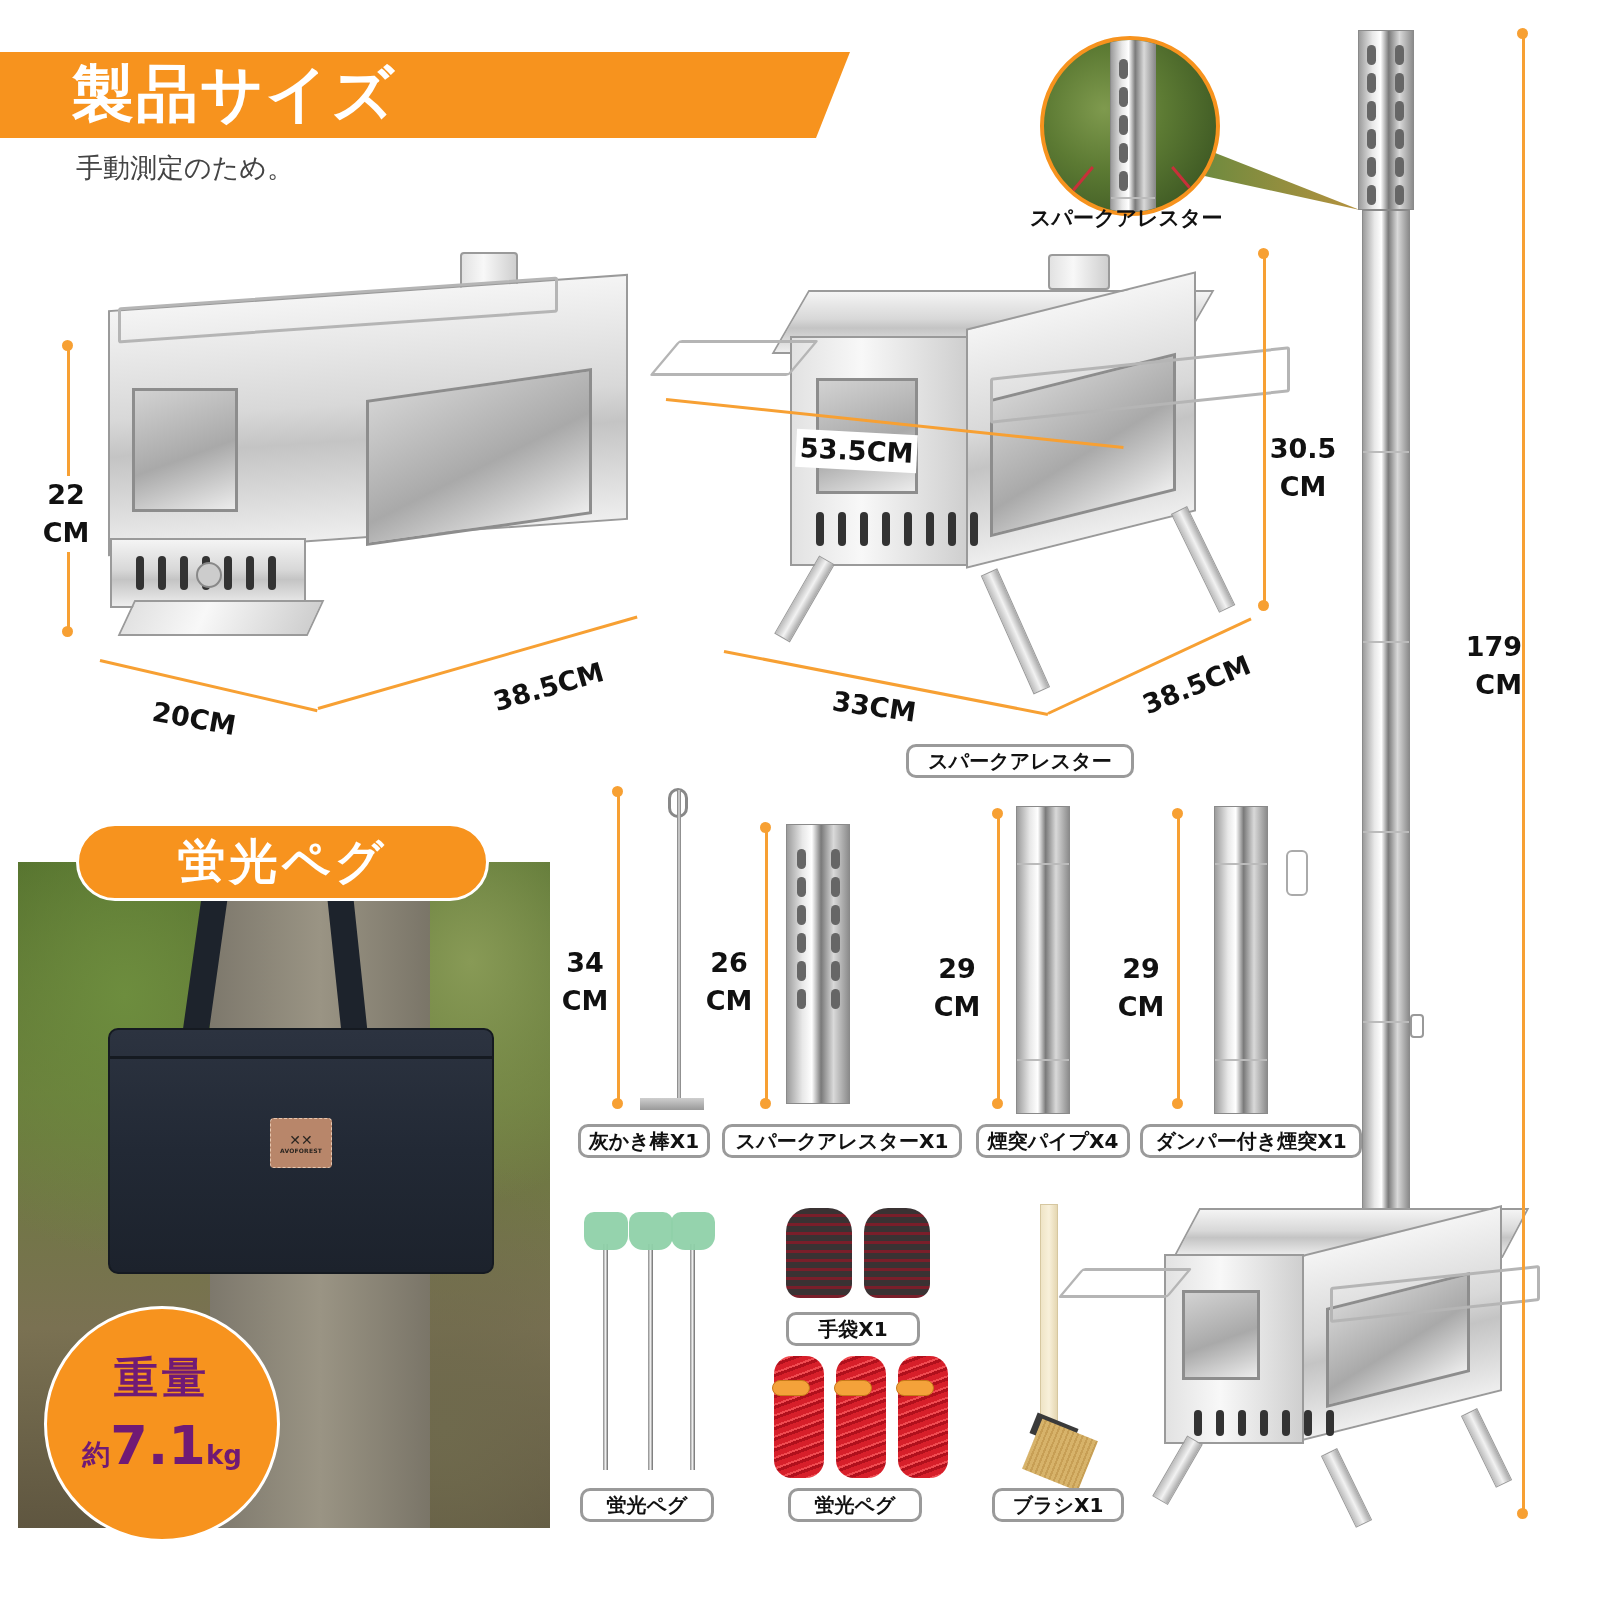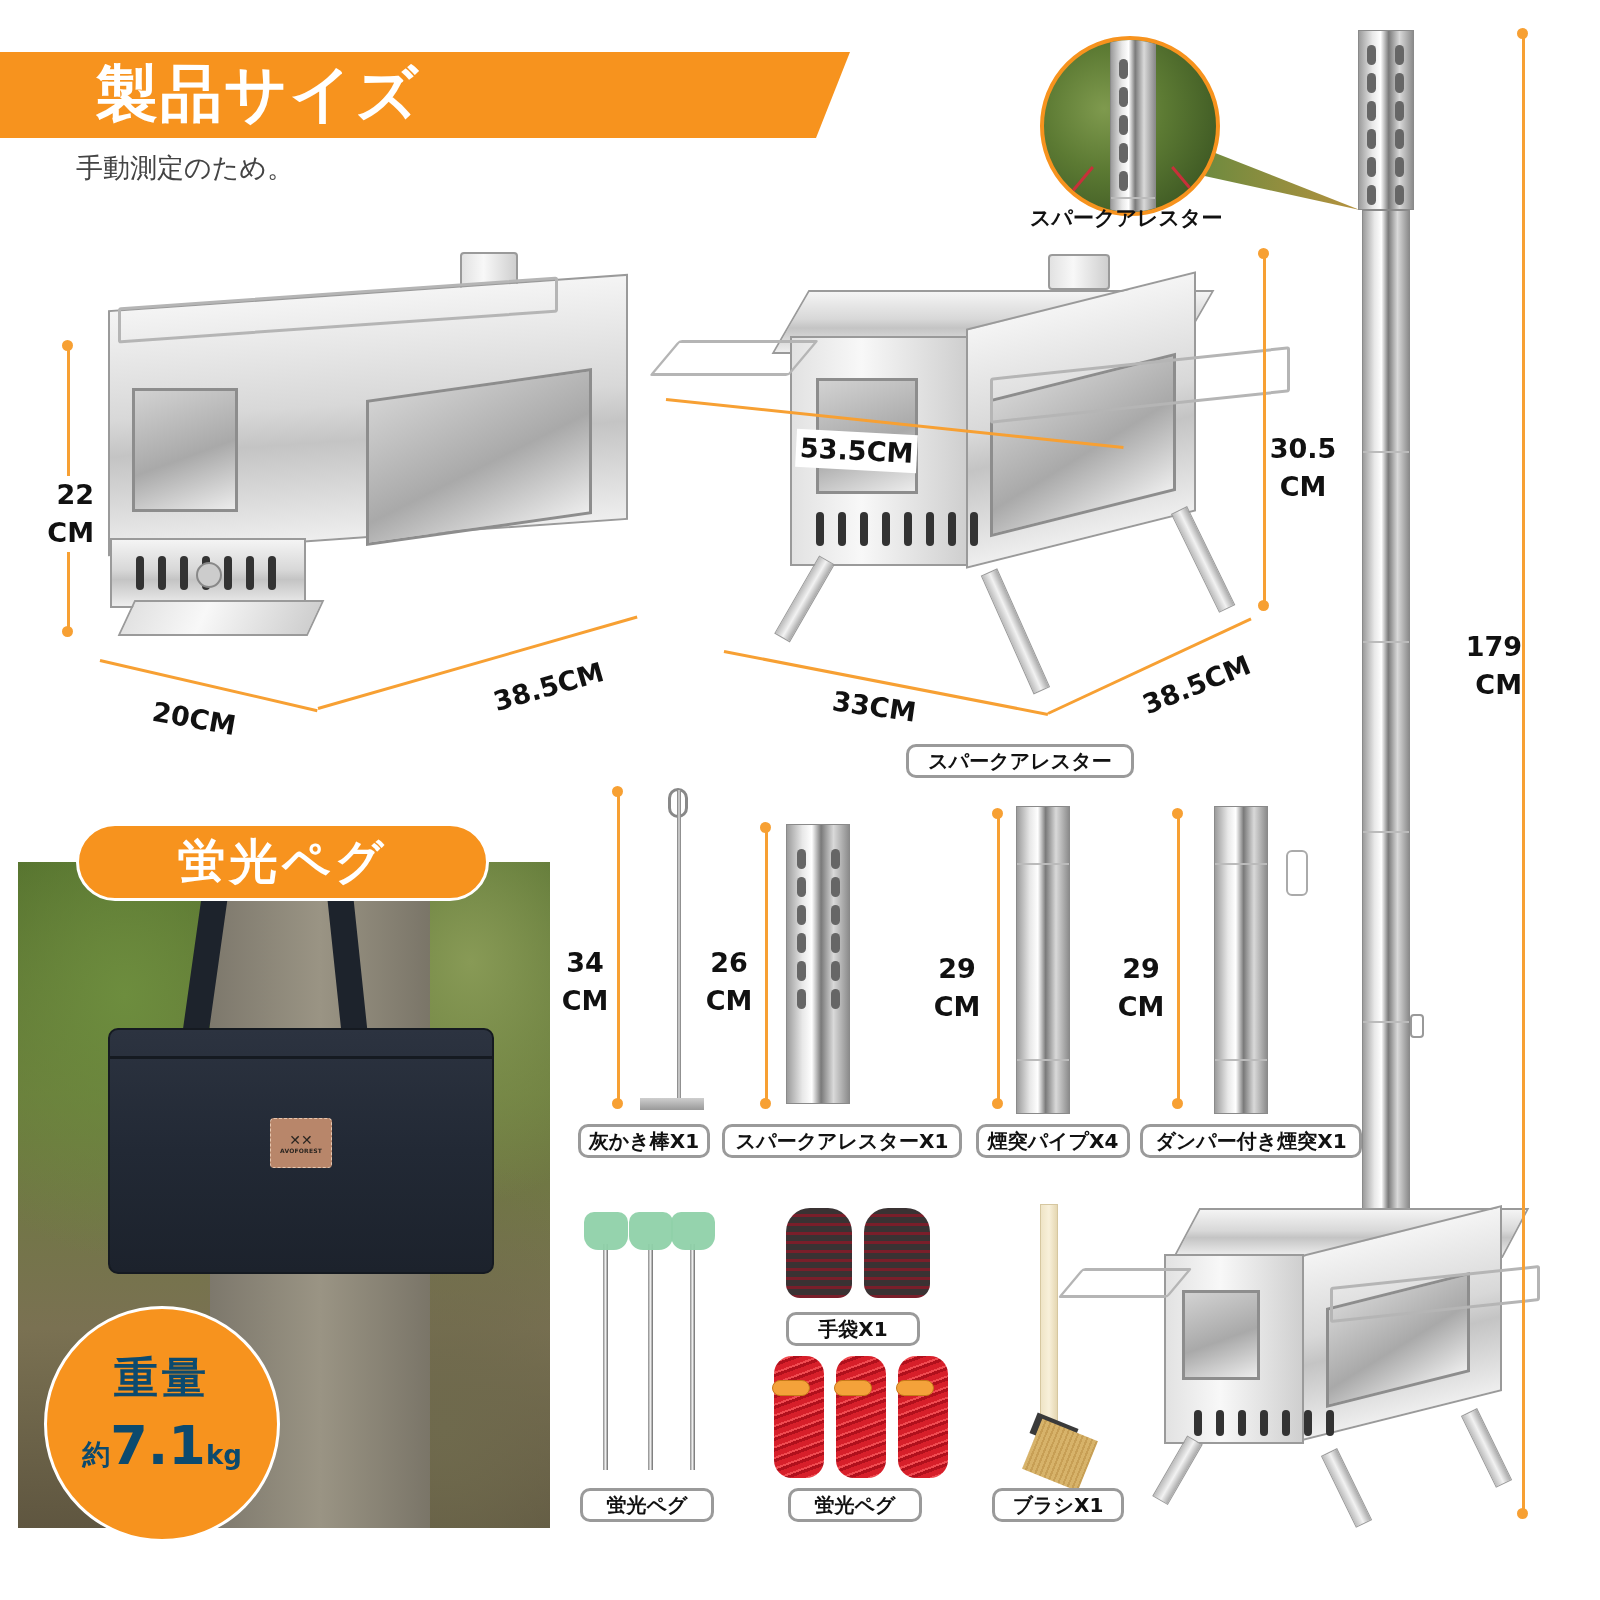--- a/index.html
+++ b/index.html
@@ -8,21 +8,21 @@
   .abs { position: absolute; }
 
   
   .banner {
     position: absolute; left: 0; top: 52px; width: 850px; height: 86px;
     background: #f7931e;
     clip-path: polygon(0 0, 100% 0, 96% 100%, 0 100%);
   }
   .banner-title {
     position: absolute; left: 72px; top: 56px; font-size: 62px; font-weight: bold;
-    color: #fff; letter-spacing: 2px; line-height: 76px; margin-left: 24px;
+    color: #fff; letter-spacing: 2px; line-height: 76px;
   }
   .note { position: absolute; left: 76px; top: 148px; font-size: 27px; color: #444; line-height: 40px; }
 
   
   .dim-v { position: absolute; width: 3px; background: #f7a033; }
   .dim-dot { position: absolute; width: 11px; height: 11px; border-radius: 50%; background: #f7a033; }
   .dim-label { position: absolute; font-weight: bold; font-size: 27px; text-align: center; line-height: 38px; color: #111; }
   .dim-line { position: absolute; height: 3px; background: #f7a033; transform-origin: 0 50%; }
 
   
@@ -97,21 +97,21 @@
   .patch-logo { font-size: 14px; font-weight: bold; color: #2a2520; line-height: 14px; }
   .patch-brand { font-size: 6px; color: #2a2520; font-weight: bold; letter-spacing: 0.2px; }
 
   .tag-pill {
     position: absolute; left: 76px; top: 823px; width: 413px; height: 78px; border-radius: 40px;
     background: #f7931e; border: 3px solid #fff; color: #fff; font-size: 48px; font-weight: bold;
     display: flex; align-items: center; justify-content: center; letter-spacing: 4px;
   }
   .weight-circle {
     position: absolute; left: 44px; top: 1306px; width: 236px; height: 236px; border-radius: 50%;
-    background: #f7931e; border: 3px solid #fff; color: #0c4a6e; text-align: center;
+    background: #f7931e; border: 3px solid #fff; color: #701a75; text-align: center;
   }
   .weight-title { position: absolute; top: 40px; left: 0; right: 0; font-size: 44px; font-weight: bold; letter-spacing: 4px; }
   .weight-value { position: absolute; top: 105px; left: 0; right: 0; font-weight: bold; white-space: nowrap; }
   .wv-pre { font-size: 28px; }
   .wv-num { font-size: 54px; }
   .wv-unit { font-size: 26px; }
 
   
   .peg { position: absolute; width: 5px; background: linear-gradient(90deg,#888,#eee,#666); }
   .peg-head { position: absolute; width: 44px; height: 38px; background: #8fd1a9; border-radius: 10px 10px 14px 14px; opacity: 0.95; }
@@ -168,21 +168,21 @@
       <div class="vent"></div>
       <div class="vent"></div>
       <div class="vent"></div>
   </div>
   <div class="abs" style="left:196px; top:562px; width:26px; height:26px; border-radius:50%; background:#ccc; border:2px solid #888;"></div>
   <div class="abs metal-side" style="left:126px; top:600px; width:190px; height:36px; transform:skewX(-25deg);"></div>
 </div>
 <div class="dim-v" style="left:67px; top:345px; height:286px;"></div>
 <div class="dim-dot" style="left:62px; top:340px;"></div>
 <div class="dim-dot" style="left:62px; top:626px;"></div>
-<div class="dim-label" style="left:38px; top:476px; width:56px; background:#fff;text-align:right;">
+<div class="dim-label" style="left:38px; top:476px; width:56px; background:#fff;">
   <div>22</div>
   <div>CM</div>
 </div>
 <div class="dim-line" style="left:100px; top:659px; width:223px; transform:rotate(13deg);"></div>
 <div class="dim-line" style="left:318px; top:707px; width:332px; transform:rotate(-16deg);"></div>
 <div class="dim-label" style="left:152px; top:700px; transform:rotate(10deg);">20CM</div>
 <div class="dim-label" style="left:492px; top:668px; transform:rotate(-16deg);">38.5CM</div>
 
 <div>
   <div class="abs metal-side" style="left:1048px; top:254px; width:62px; height:36px; border-radius:4px;"></div>

